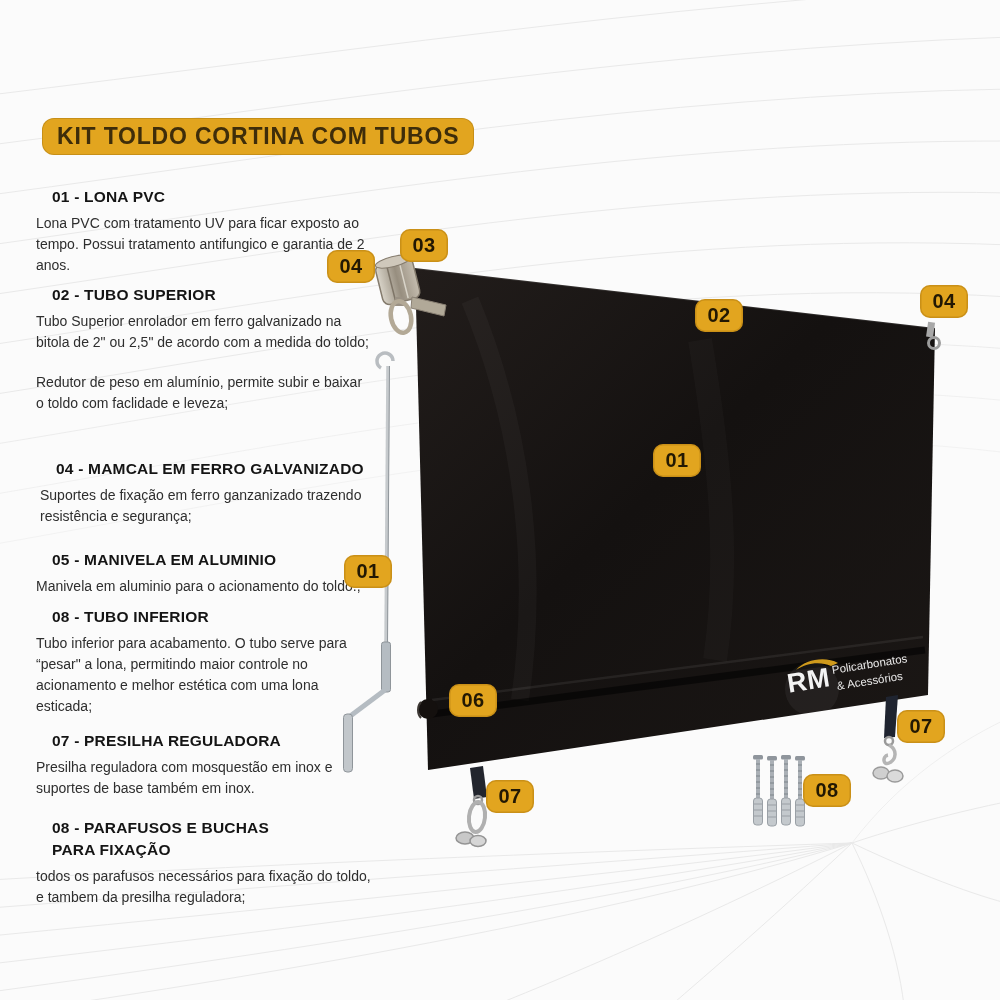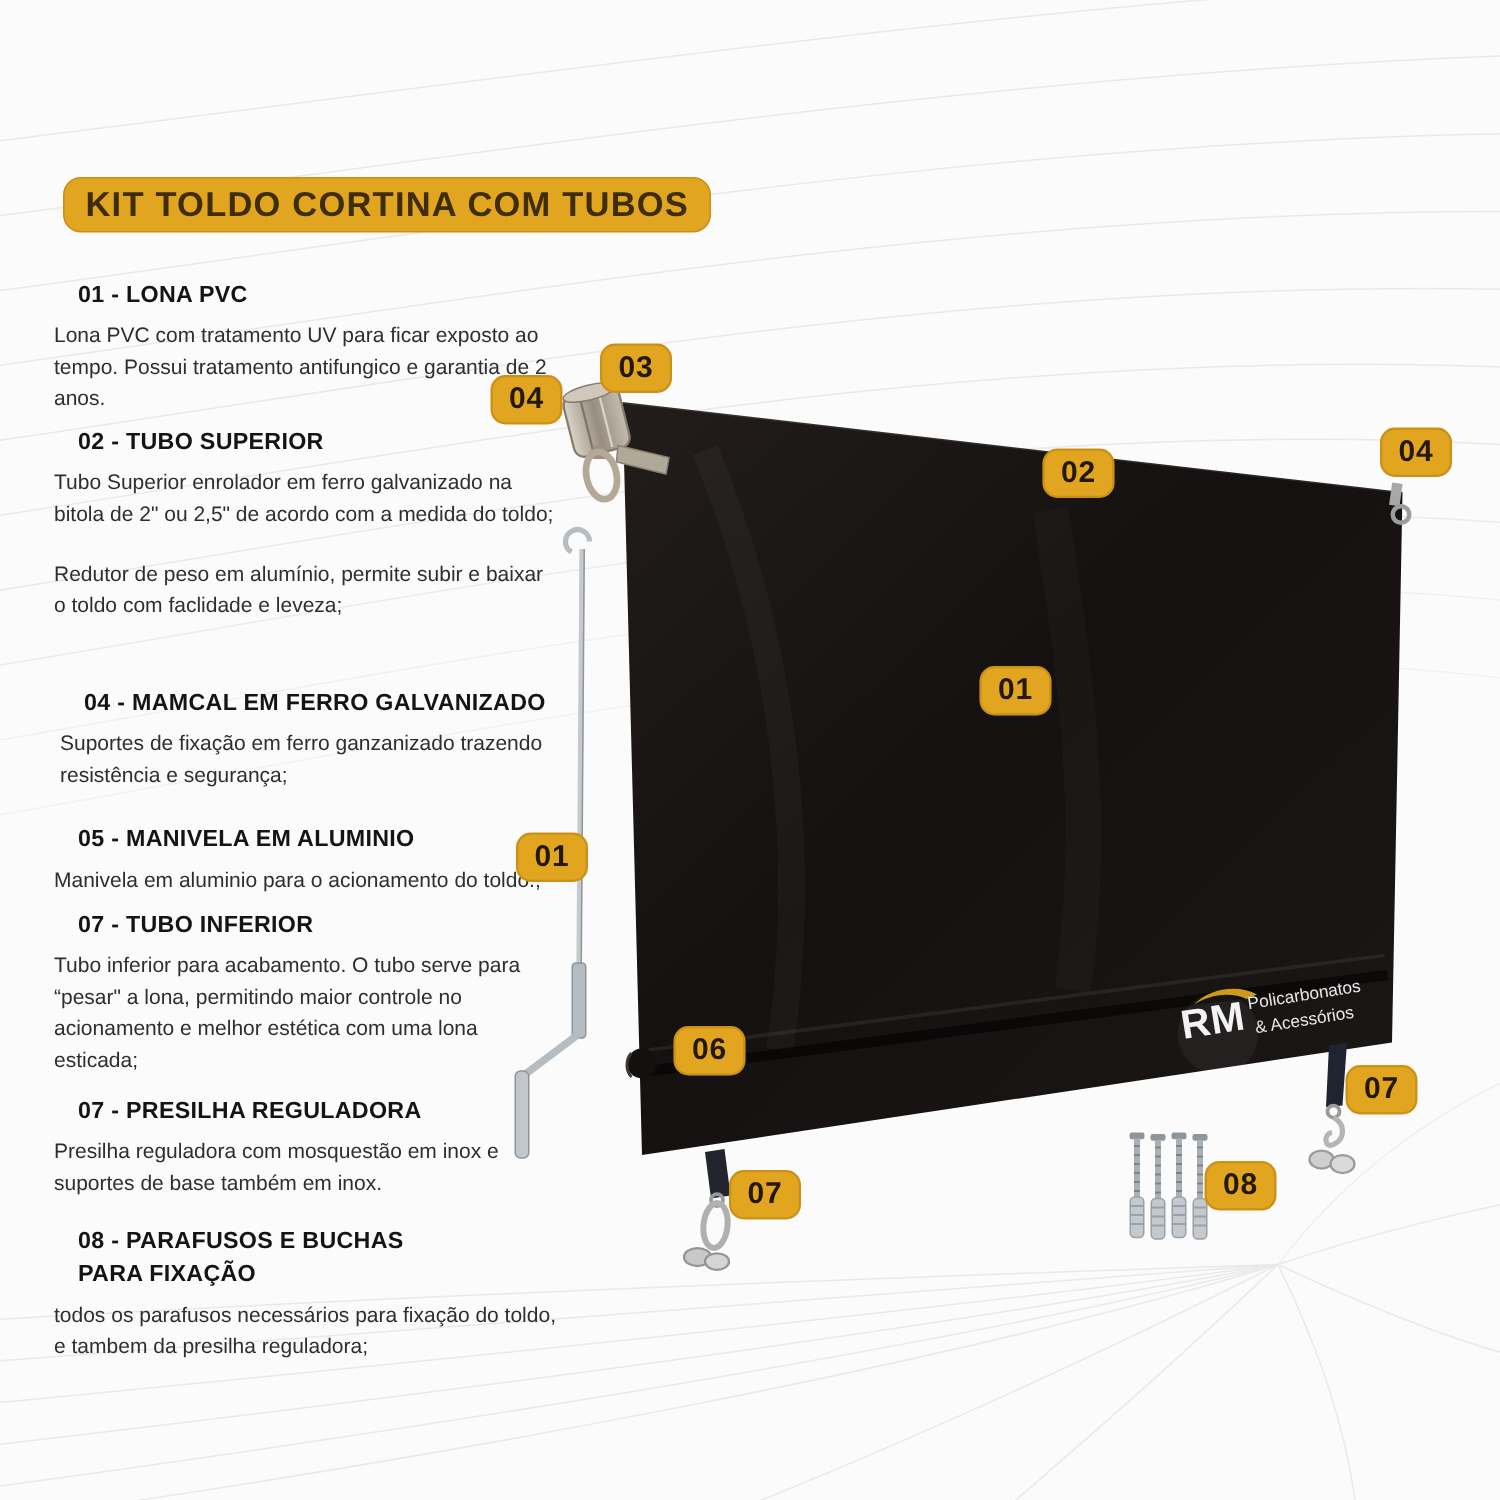--- a/index.html
+++ b/index.html
@@ -83,21 +83,21 @@
   <div class="spec" style="top:458px;left:40px">
     <h3>04 - MAMCAL  EM FERRO GALVANIZADO</h3>
     <p>Suportes de fixação em ferro ganzanizado trazendo
 resistência e segurança;</p>
   </div>
   <div class="spec" style="top:549px">
     <h3>05 - MANIVELA EM ALUMINIO</h3>
     <p>Manivela em aluminio para o acionamento do toldo.;</p>
   </div>
   <div class="spec" style="top:606px">
-    <h3>07 - TUBO INFERIOR</h3>
+    <h3>08 - TUBO INFERIOR</h3>
     <p>Tubo inferior para acabamento. O tubo serve para
 “pesar" a lona, permitindo maior controle no
 acionamento e melhor estética com uma lona
 esticada;</p>
   </div>
   <div class="spec" style="top:730px">
     <h3>07 - PRESILHA REGULADORA</h3>
     <p>Presilha reguladora com mosquestão em inox e
 suportes de base também em inox.</p>
   </div>

